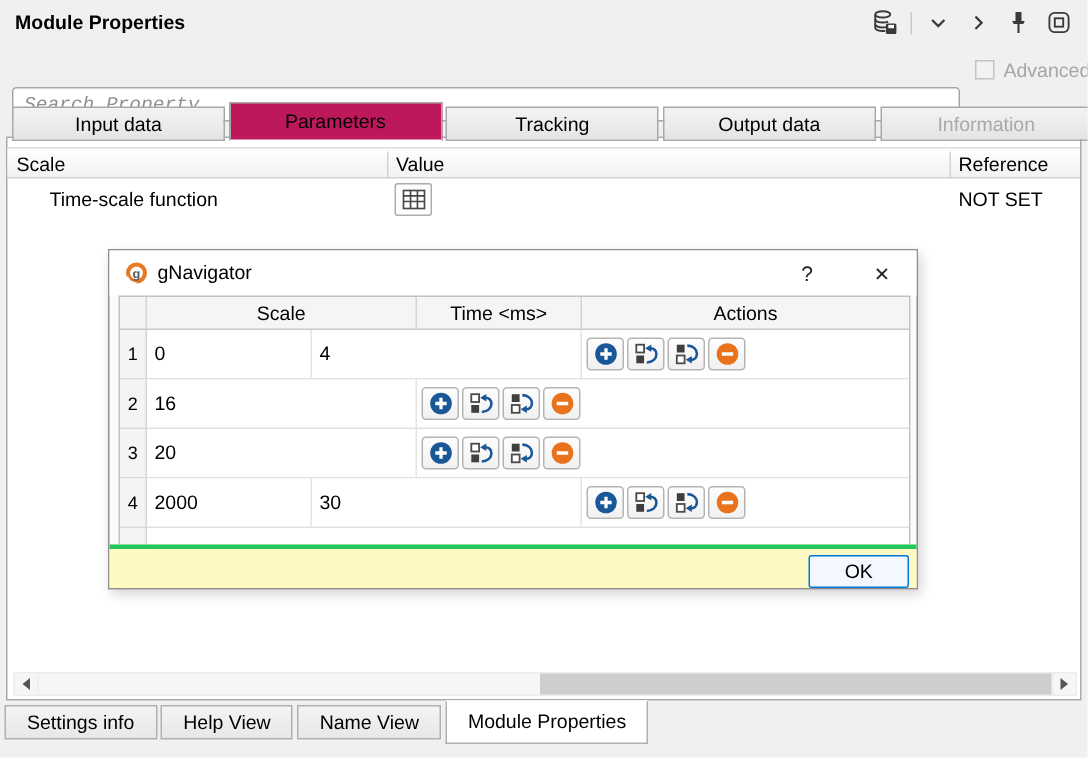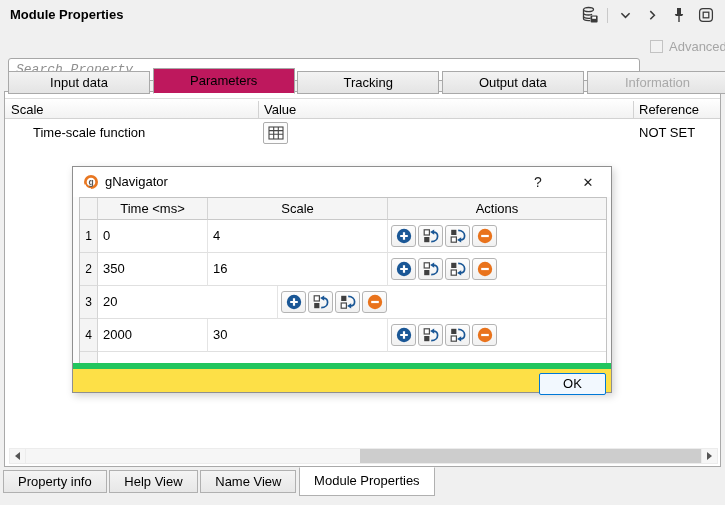--- a/index.html
+++ b/index.html
@@ -111,21 +111,21 @@
   .dc.c-act { border-right:none; display:flex; align-items:center; gap:2px; padding-left:3px; }
   .tail { display:flex; height:14px; }
   .tail .gut { border-bottom:none; line-height:13px; }
   .act-btn {
     width:25px; height:22px; border:1px solid #b4b4b4; border-radius:3px;
     background:linear-gradient(#fdfdfd,#f1f1f1);
     display:flex; align-items:center; justify-content:center; cursor:default; flex:0 0 25px;
   }
   .dlg-bottom {
     position:absolute; left:0; bottom:0; width:100%; height:29px;
-    background:#fde047; border-top:6px solid #22c55e;
+    background:#fef9c3; border-top:3px solid #22c55e;
   }
   .ok-btn {
     position:absolute; right:5px; top:4px; width:67px; height:22px;
     border:1px solid #0078d7; border-radius:2px; background:#f2f8fe;
     font-family:"Liberation Sans",sans-serif; font-size:13px; text-align:center; line-height:20px; cursor:default;
   }
   
   .bottabs { position:absolute; left:3px; top:467px; height:30px; white-space:nowrap; z-index:2; }
   .btab {
     display:inline-block; height:23px; line-height:22px; text-align:center; padding:0 14px;
@@ -230,22 +230,22 @@
       </svg>
     </span>
     <span class="dlg-title">gNavigator</span>
     <span class="dlg-help">?</span>
     <span class="dlg-close">✕</span>
   </div>
 
   <div class="dlg-table">
     <div class="trow head">
       <div class="gut"></div>
+      <div class="hc c-scale">Scale</div>
       <div class="hc c-time">Time &lt;ms&gt;</div>
-      <div class="hc c-scale">Scale</div>
       <div class="hc c-act">Actions</div>
     </div>
 
     <div class="trow data">
       <div class="gut">1</div>
       <div class="dc c-time">0</div>
       <div class="dc c-scale">4</div>
       <div class="dc c-act">
         <span class="act-btn">
             <svg width="16" height="16" viewBox="0 0 16 16">
@@ -273,21 +273,20 @@
             <svg width="16" height="16" viewBox="0 0 16 16">
               <circle cx="8" cy="8" r="7.2" fill="#e9731c"></circle>
               <path d="M4.2 8 h7.6" stroke="#fff" stroke-width="2.2"></path>
             </svg>
           </span>
       </div>
     </div>
 
     <div class="trow data">
       <div class="gut">2</div>
-      <div class="dc c-time">350</div>
       <div class="dc c-scale">16</div>
       <div class="dc c-act">
         <span class="act-btn">
             <svg width="16" height="16" viewBox="0 0 16 16">
               <circle cx="8" cy="8" r="7.2" fill="#1a5796"></circle>
               <path d="M8 4.2 v7.6 M4.2 8 h7.6" stroke="#fff" stroke-width="2.2"></path>
             </svg>
           </span>
         <span class="act-btn">
             <svg width="16" height="16" viewBox="0 0 16 16">
@@ -389,17 +388,17 @@
       <div class="gut"></div>
     </div>
   </div>
 
   <div class="dlg-bottom">
     <button class="ok-btn">OK</button>
   </div>
 </div>
 
 <div class="bottabs">
-  <div class="btab">Property info</div>
+  <div class="btab">Settings info</div>
   <div class="btab">Help View</div>
   <div class="btab">Name View</div>
   <div class="btab active">Module Properties</div>
 </div>
 
 </body></html>

